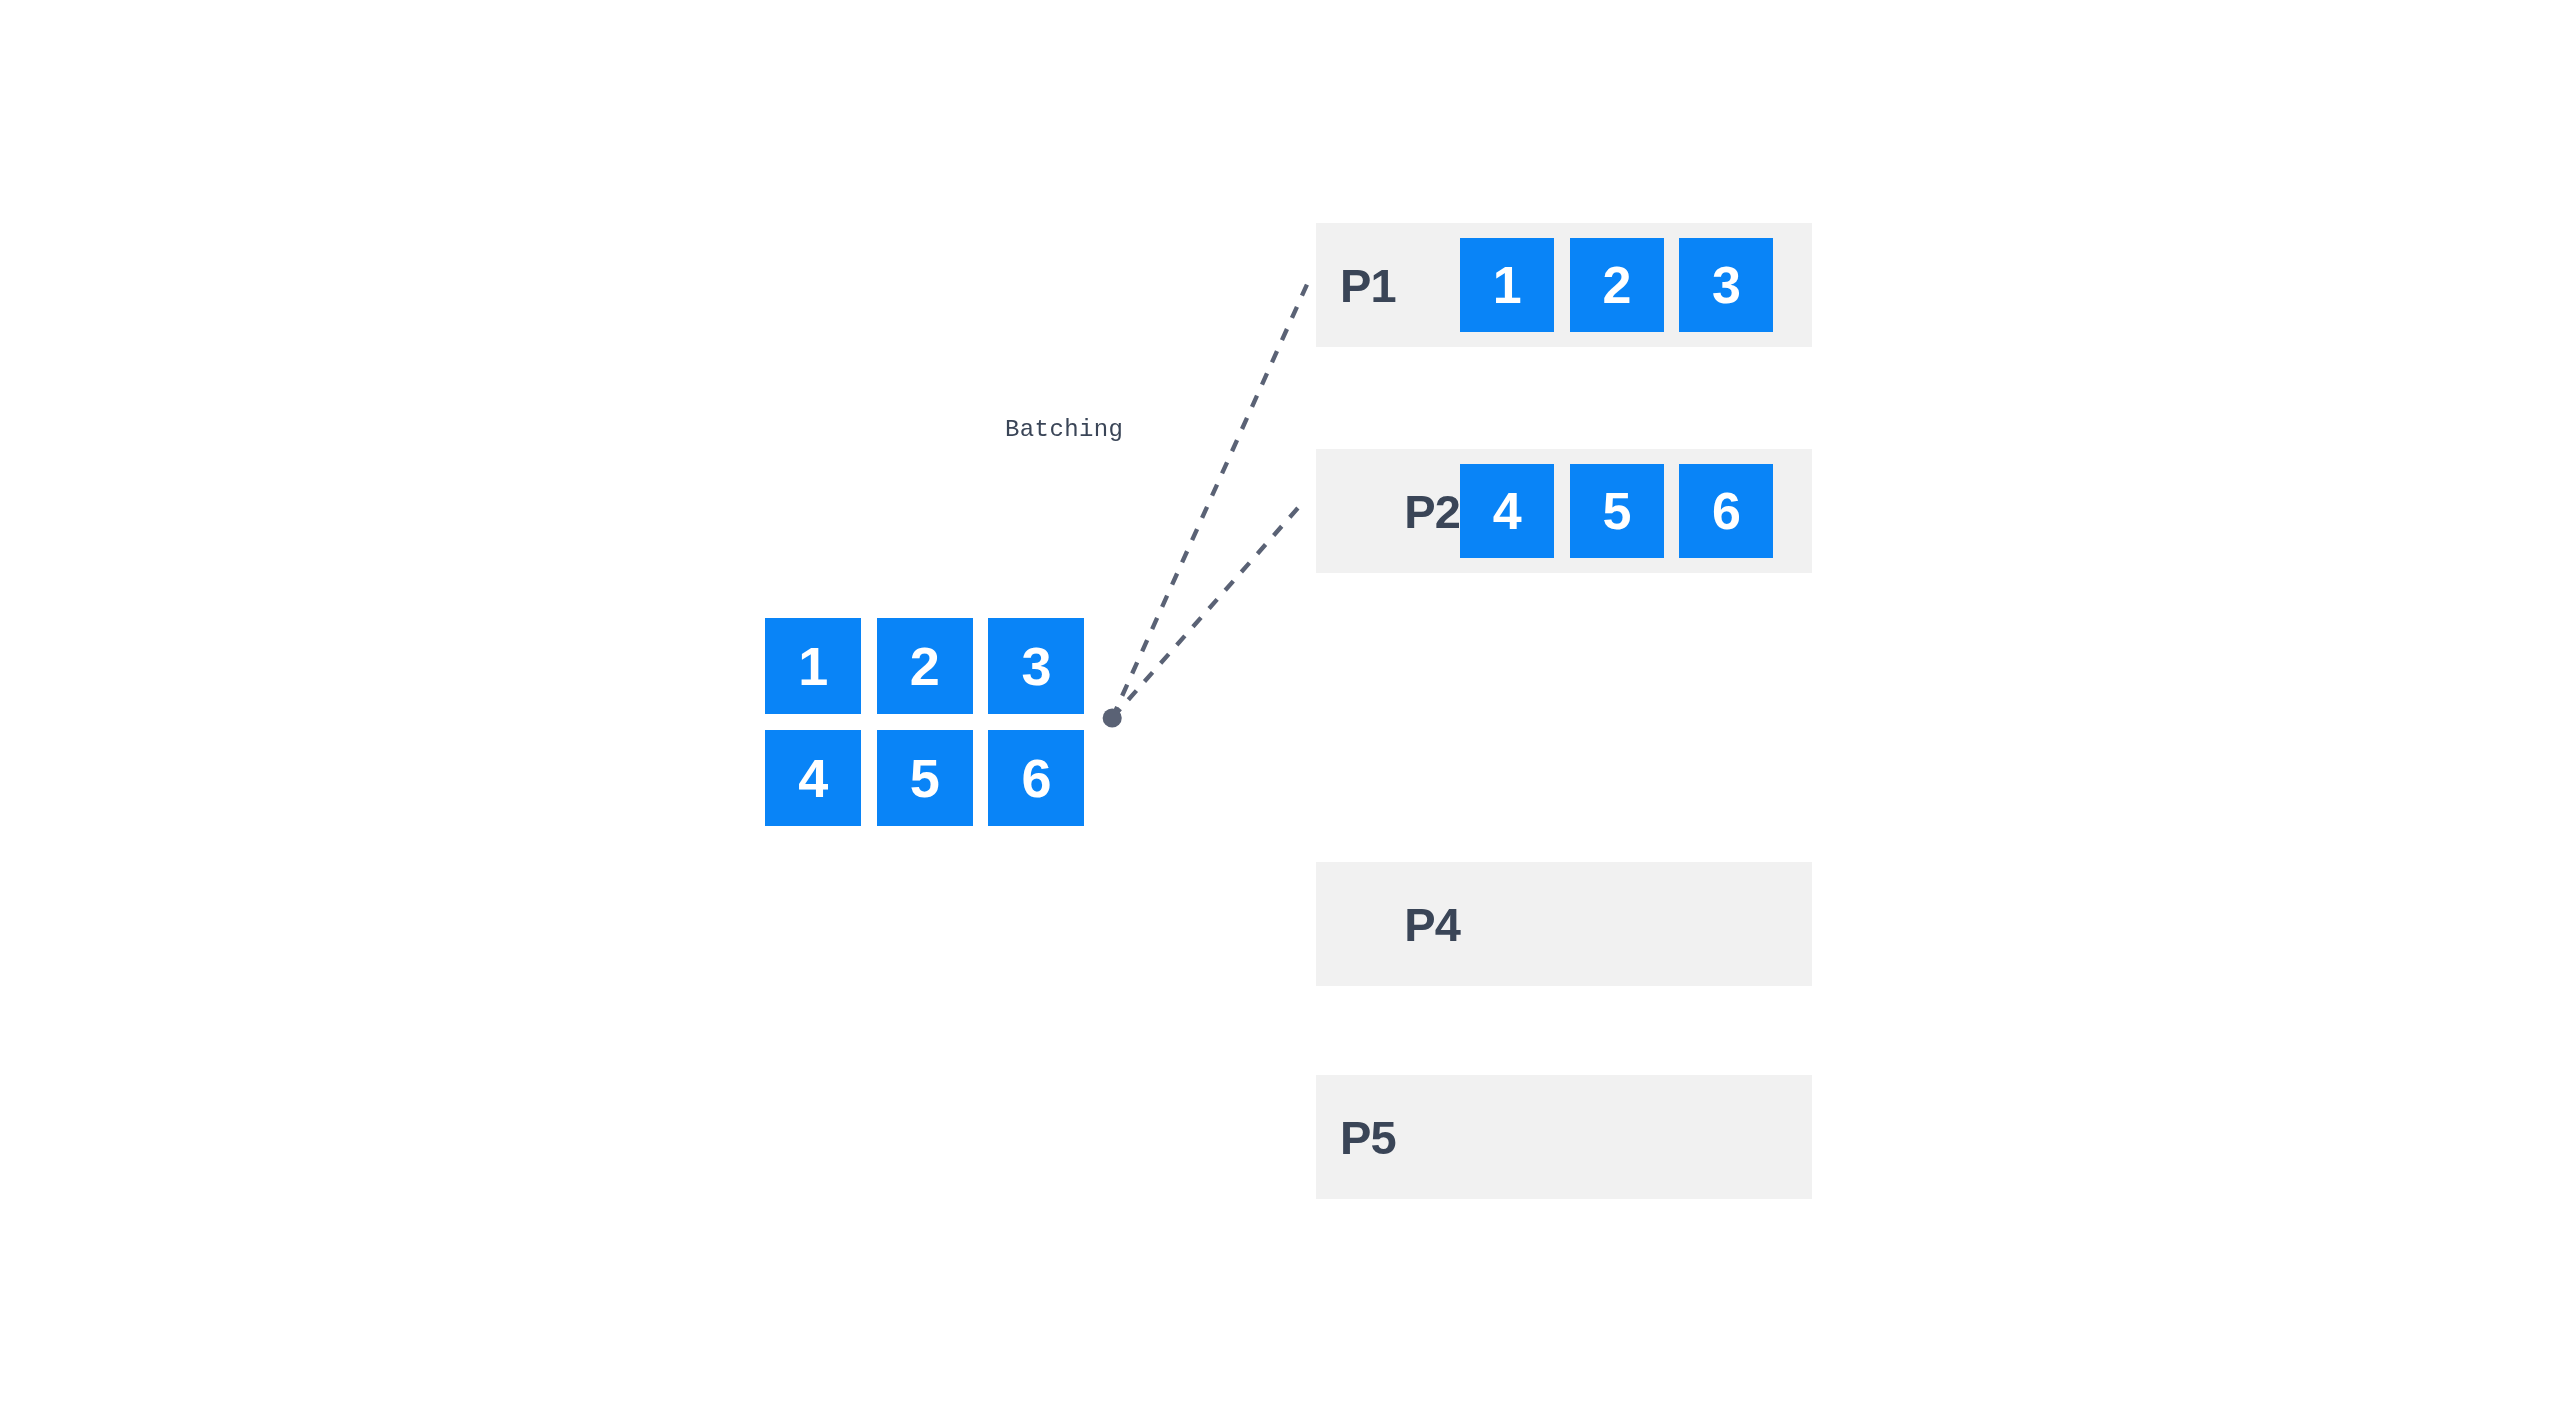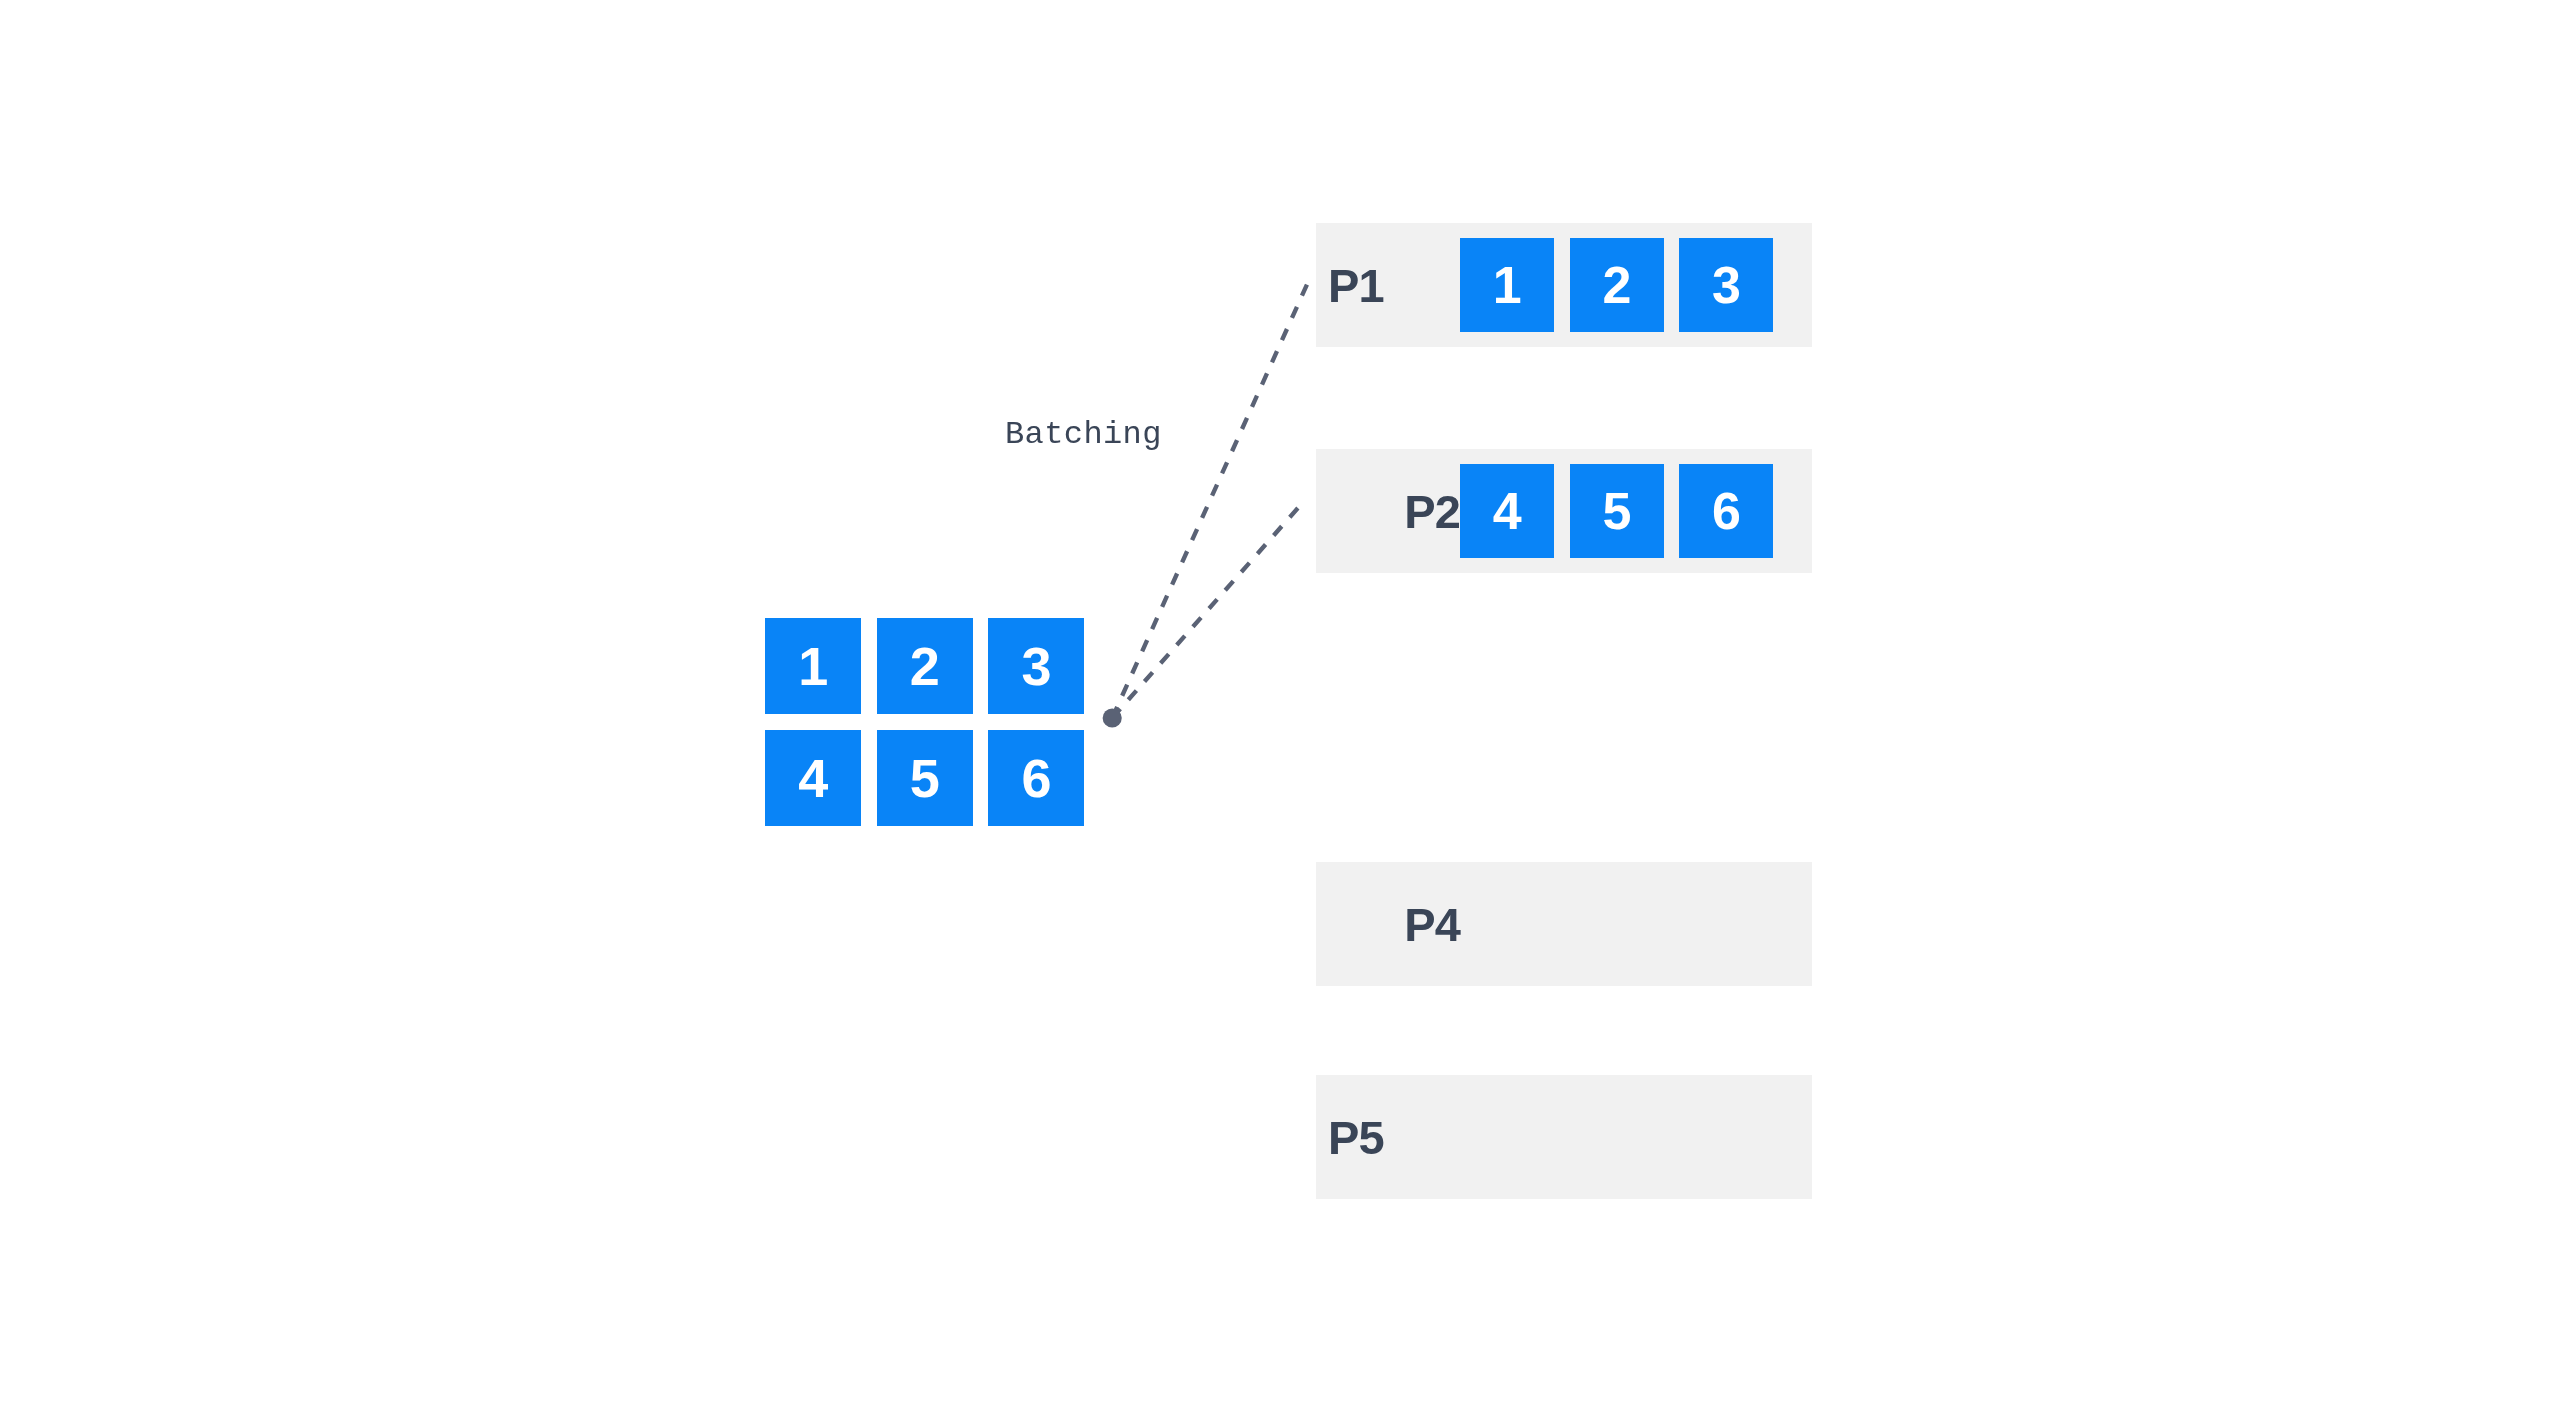--- a/index.html
+++ b/index.html
@@ -45,21 +45,21 @@
     font-family: "Liberation Sans", sans-serif;
     letter-spacing: -0.4px;
   }
 
   
   #batching-label {
     position: absolute;
     left: 1005px;
     top: 416px;
     font-family: "Liberation Mono", monospace;
-    font-size: 32px;
+    font-size: 24px;
     color: #3a4557;
     white-space: nowrap;
     letter-spacing: 0.4px;
   }
 
   
   #connectors {
     position: absolute;
     left: 0;
     top: 0;
@@ -73,21 +73,21 @@
     position: absolute;
     left: 1316px;
     width: 496px;
     height: 124px;
     background: #f1f1f1;
     display: flex;
     align-items: center;
   }
   .prow-label {
     width: 144px;
-    padding-left: 12px;
+    padding-left: 24px;
     box-sizing: border-box;
     font-size: 47px;
     font-weight: 700;
     color: #3a4557;
     line-height: 1;
     letter-spacing: -0.9px;
     font-family: "Liberation Sans", sans-serif;
   }
   .prow-tiles {
     display: flex;

